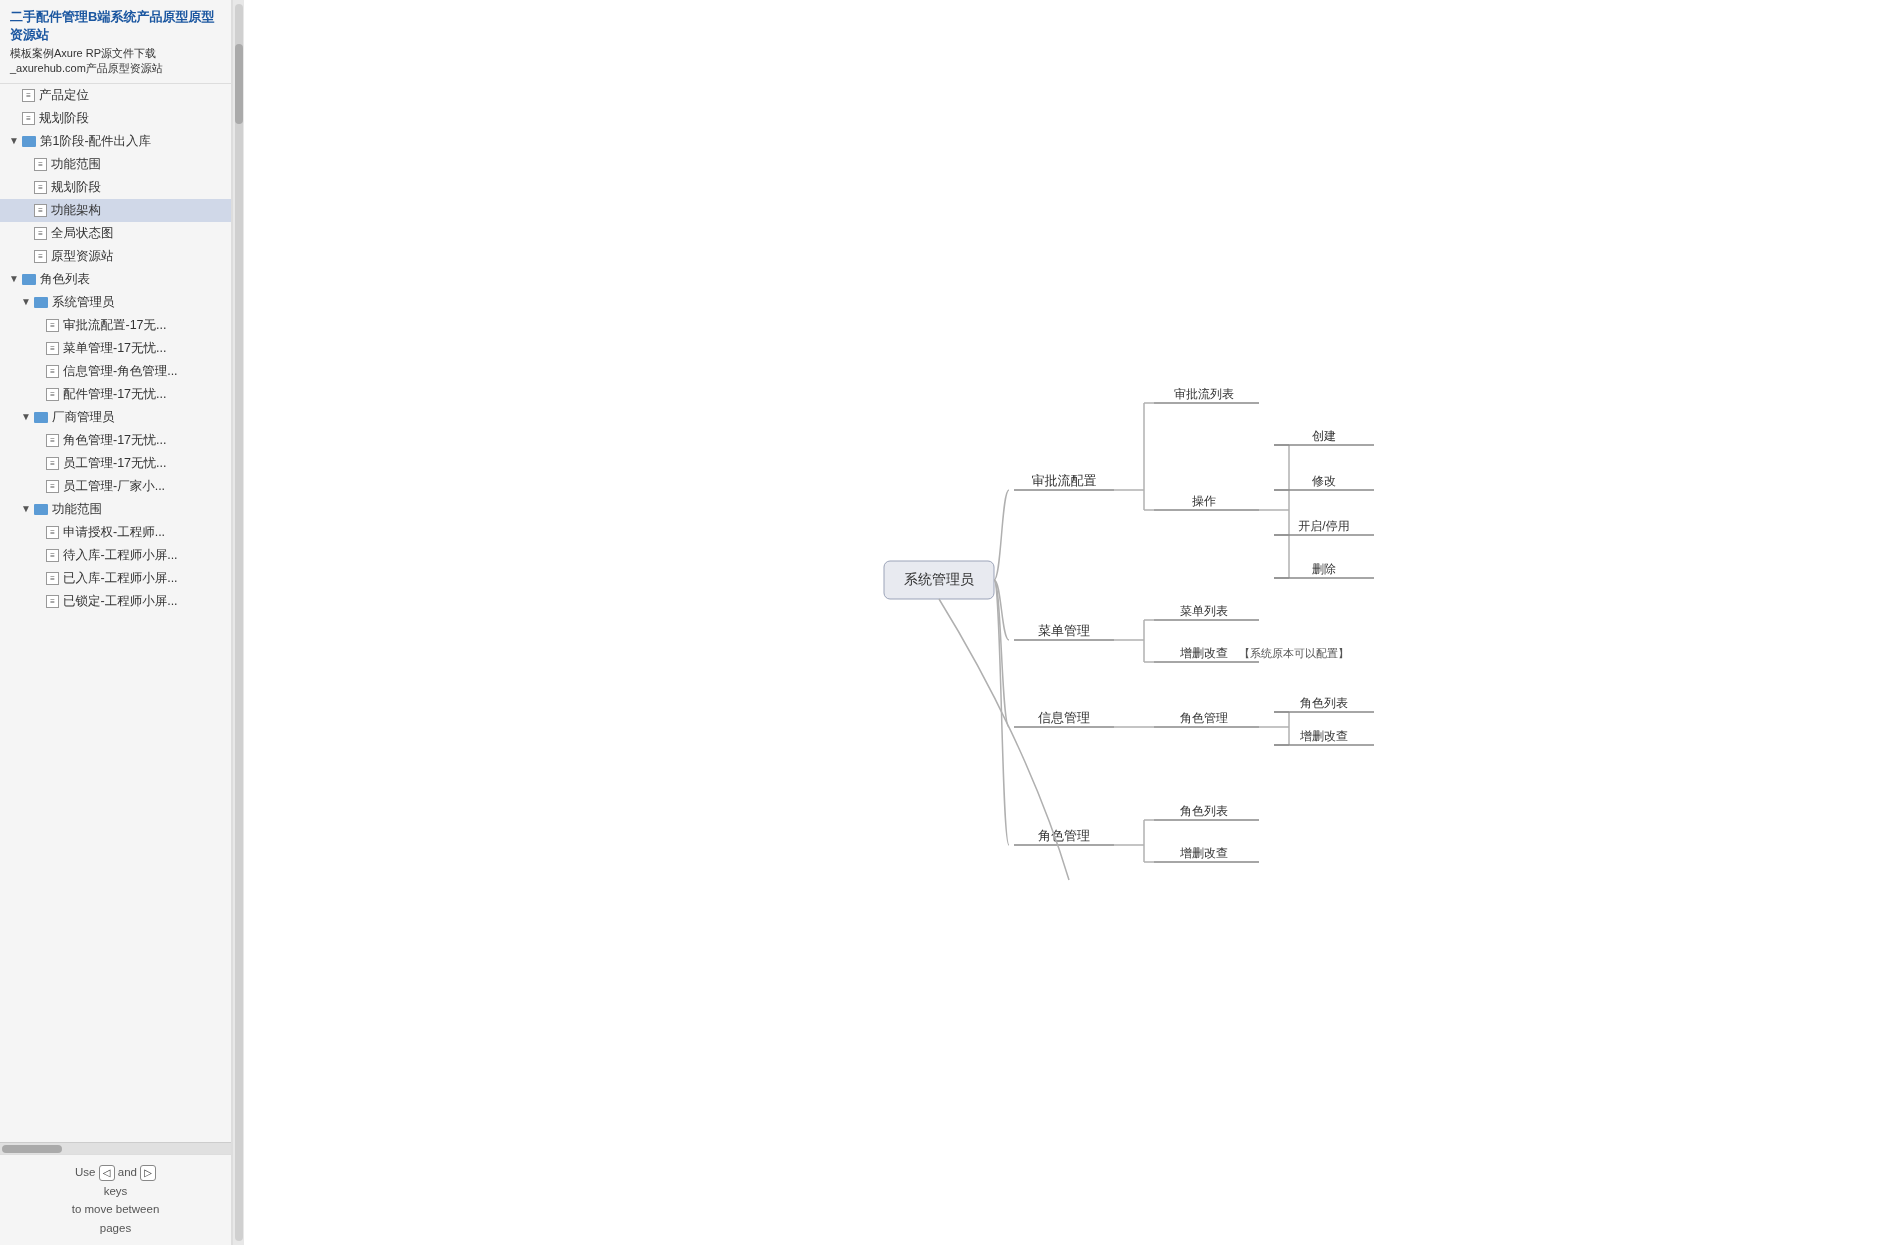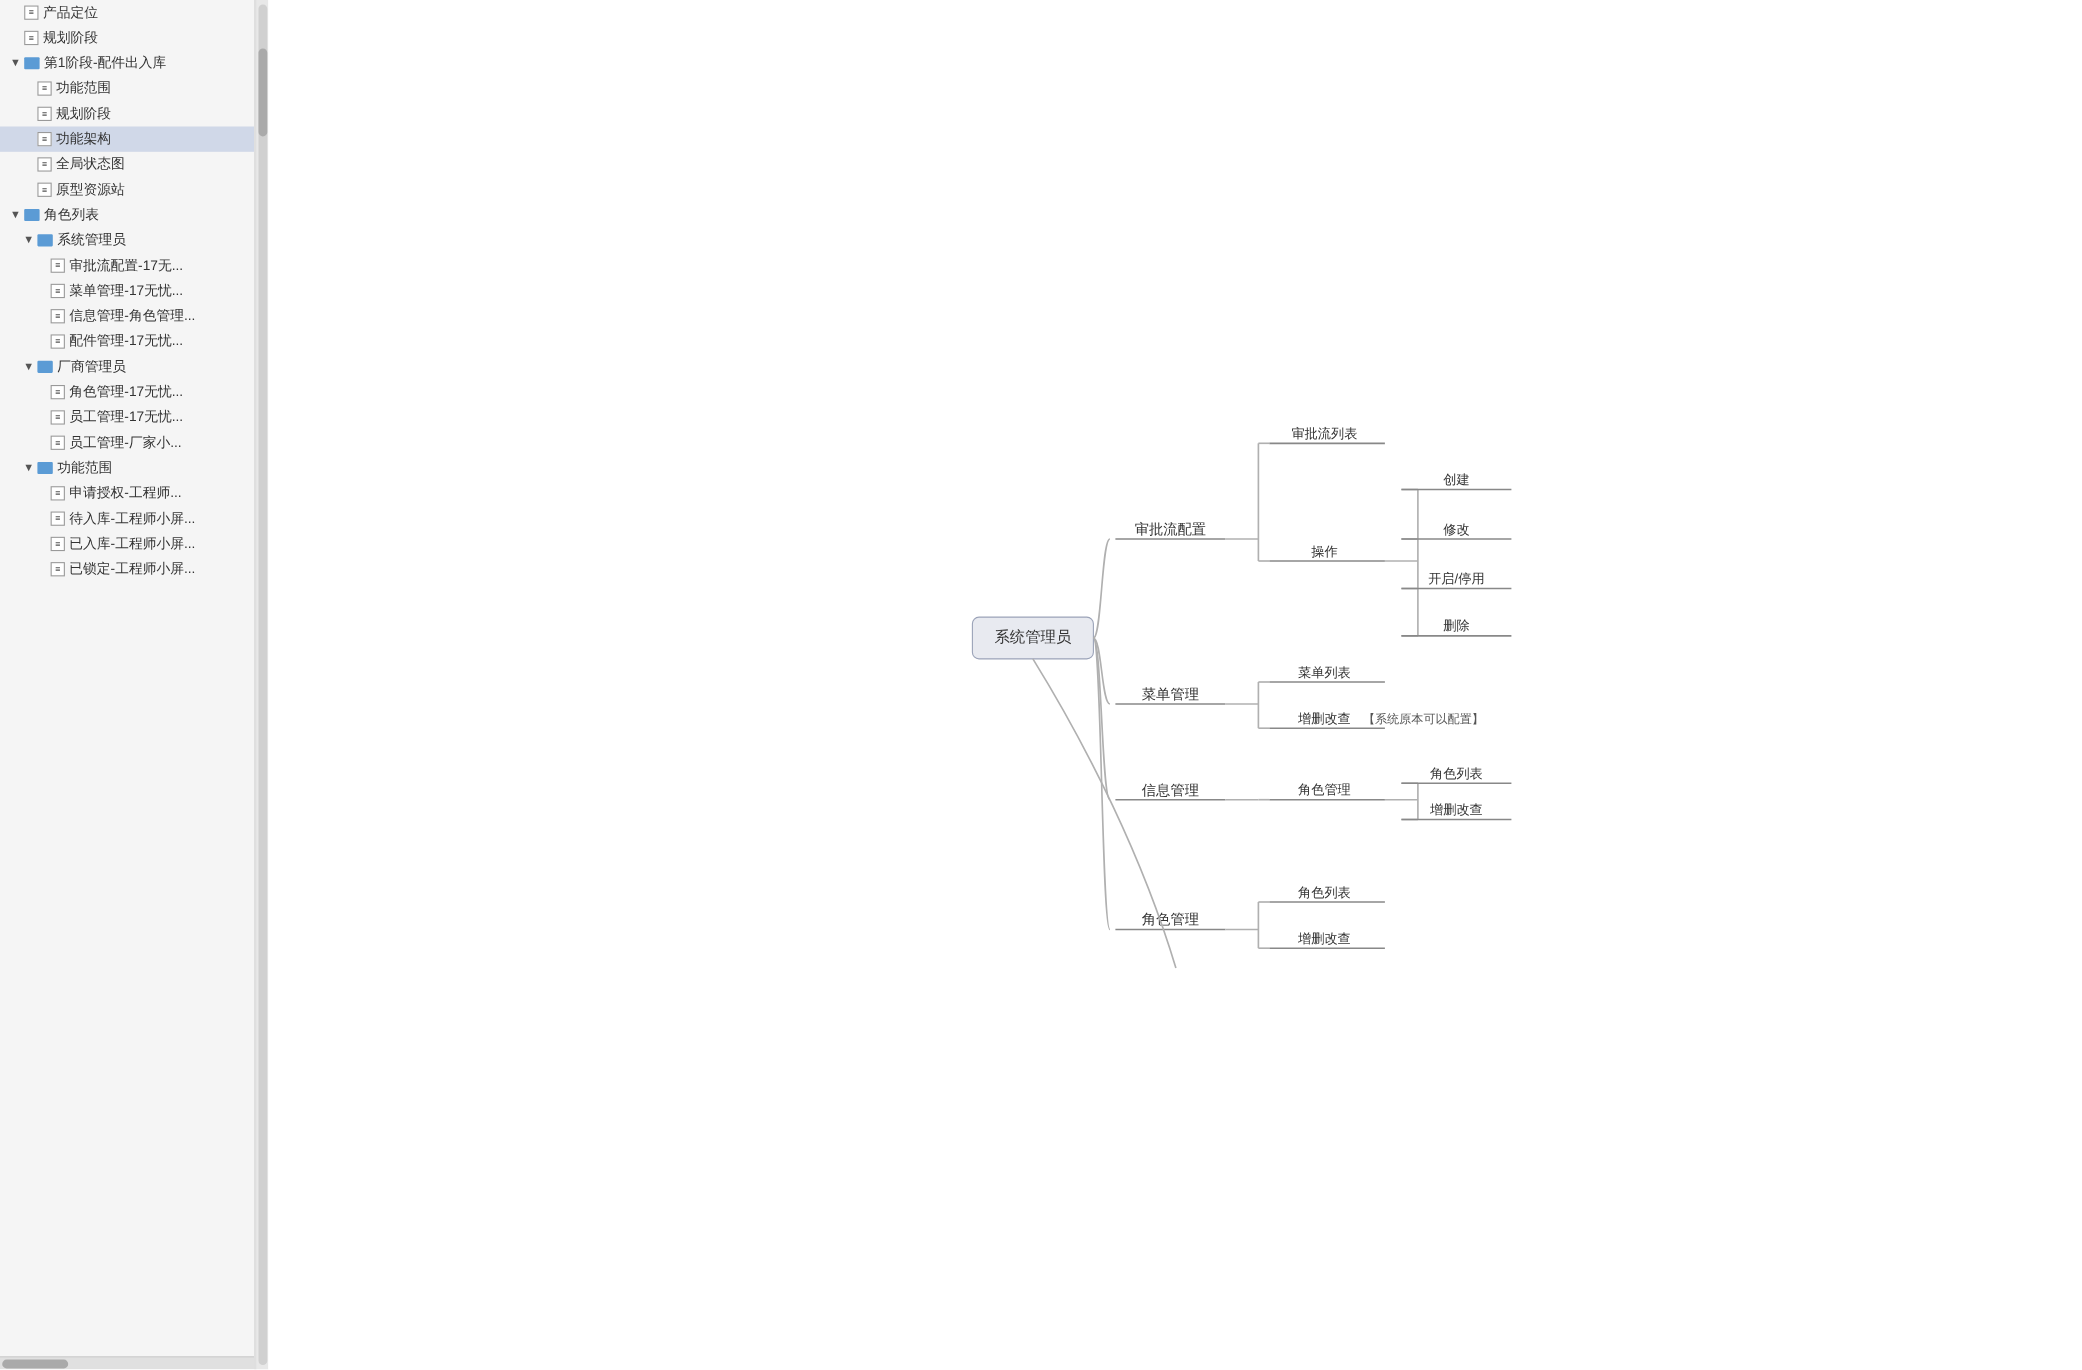--- a/index.html
+++ b/index.html
@@ -167,20 +167,29 @@
       display: flex;
       height: 100vh;
     }
   </style>
 </head>
 <body>
 
 <div class="sidebar-with-scroll">
 
   <div id="sidebar">
+    <div id="sidebar-header">
+      <div class="sidebar-title-main">
+        <span>二手配件管理B端系统产品原型</span><span style="color:#1a56a0; font-weight:bold;">原型资源站</span>
+      </div>
+      <div class="sidebar-subtitle">
+        <span style="white-space:pre-line">模板案例Axure RP源文件下载
+_axurehub.com产品原型资源站</span>
+      </div>
+    </div>
 
     <div id="sidebar-tree">
 
     <div class="tree-item" style="padding-left: 8px;">
           <span style="display: inline-block; width: 14px; flex-shrink: 0;"></span>
           <span style="display: inline-block; width: 13px; height: 13px; margin-right: 4px; border: 1px solid rgb(153, 153, 153); background: rgb(255, 255, 255); flex-shrink: 0; font-size: 8px; text-align: center; line-height: 11px; color: rgb(85, 85, 85);">≡</span>
           <span class="label">产品定位</span>
         </div>
         <div class="tree-item" style="padding-left: 8px;">
           <span style="display: inline-block; width: 14px; flex-shrink: 0;"></span>
@@ -291,20 +300,32 @@
           <span style="display: inline-block; width: 14px; flex-shrink: 0;"></span>
           <span style="display: inline-block; width: 13px; height: 13px; margin-right: 4px; border: 1px solid rgb(153, 153, 153); background: rgb(255, 255, 255); flex-shrink: 0; font-size: 8px; text-align: center; line-height: 11px; color: rgb(85, 85, 85);">≡</span>
           <span class="label">已锁定-工程师小屏...</span>
         </div>
       </div>
 
     <div id="sidebar-hscroll">
       <div id="sidebar-hscroll-thumb"></div>
     </div>
 
+    <div id="sidebar-footer">
+      <span>Use</span>
+      <span class="key-badge">◁</span>
+      <span>and</span>
+      <span class="key-badge">▷</span>
+      <br>
+      <span>keys</span>
+      <br>
+      <span>to move between</span>
+      <br>
+      <span>pages</span>
+    </div>
   </div>
 
   <div id="sidebar-vscroll">
     <div id="sidebar-vscroll-track">
       <div id="sidebar-vscroll-thumb"></div>
     </div>
   </div>
 
   <div id="main">
     <div id="mindmap-container">

